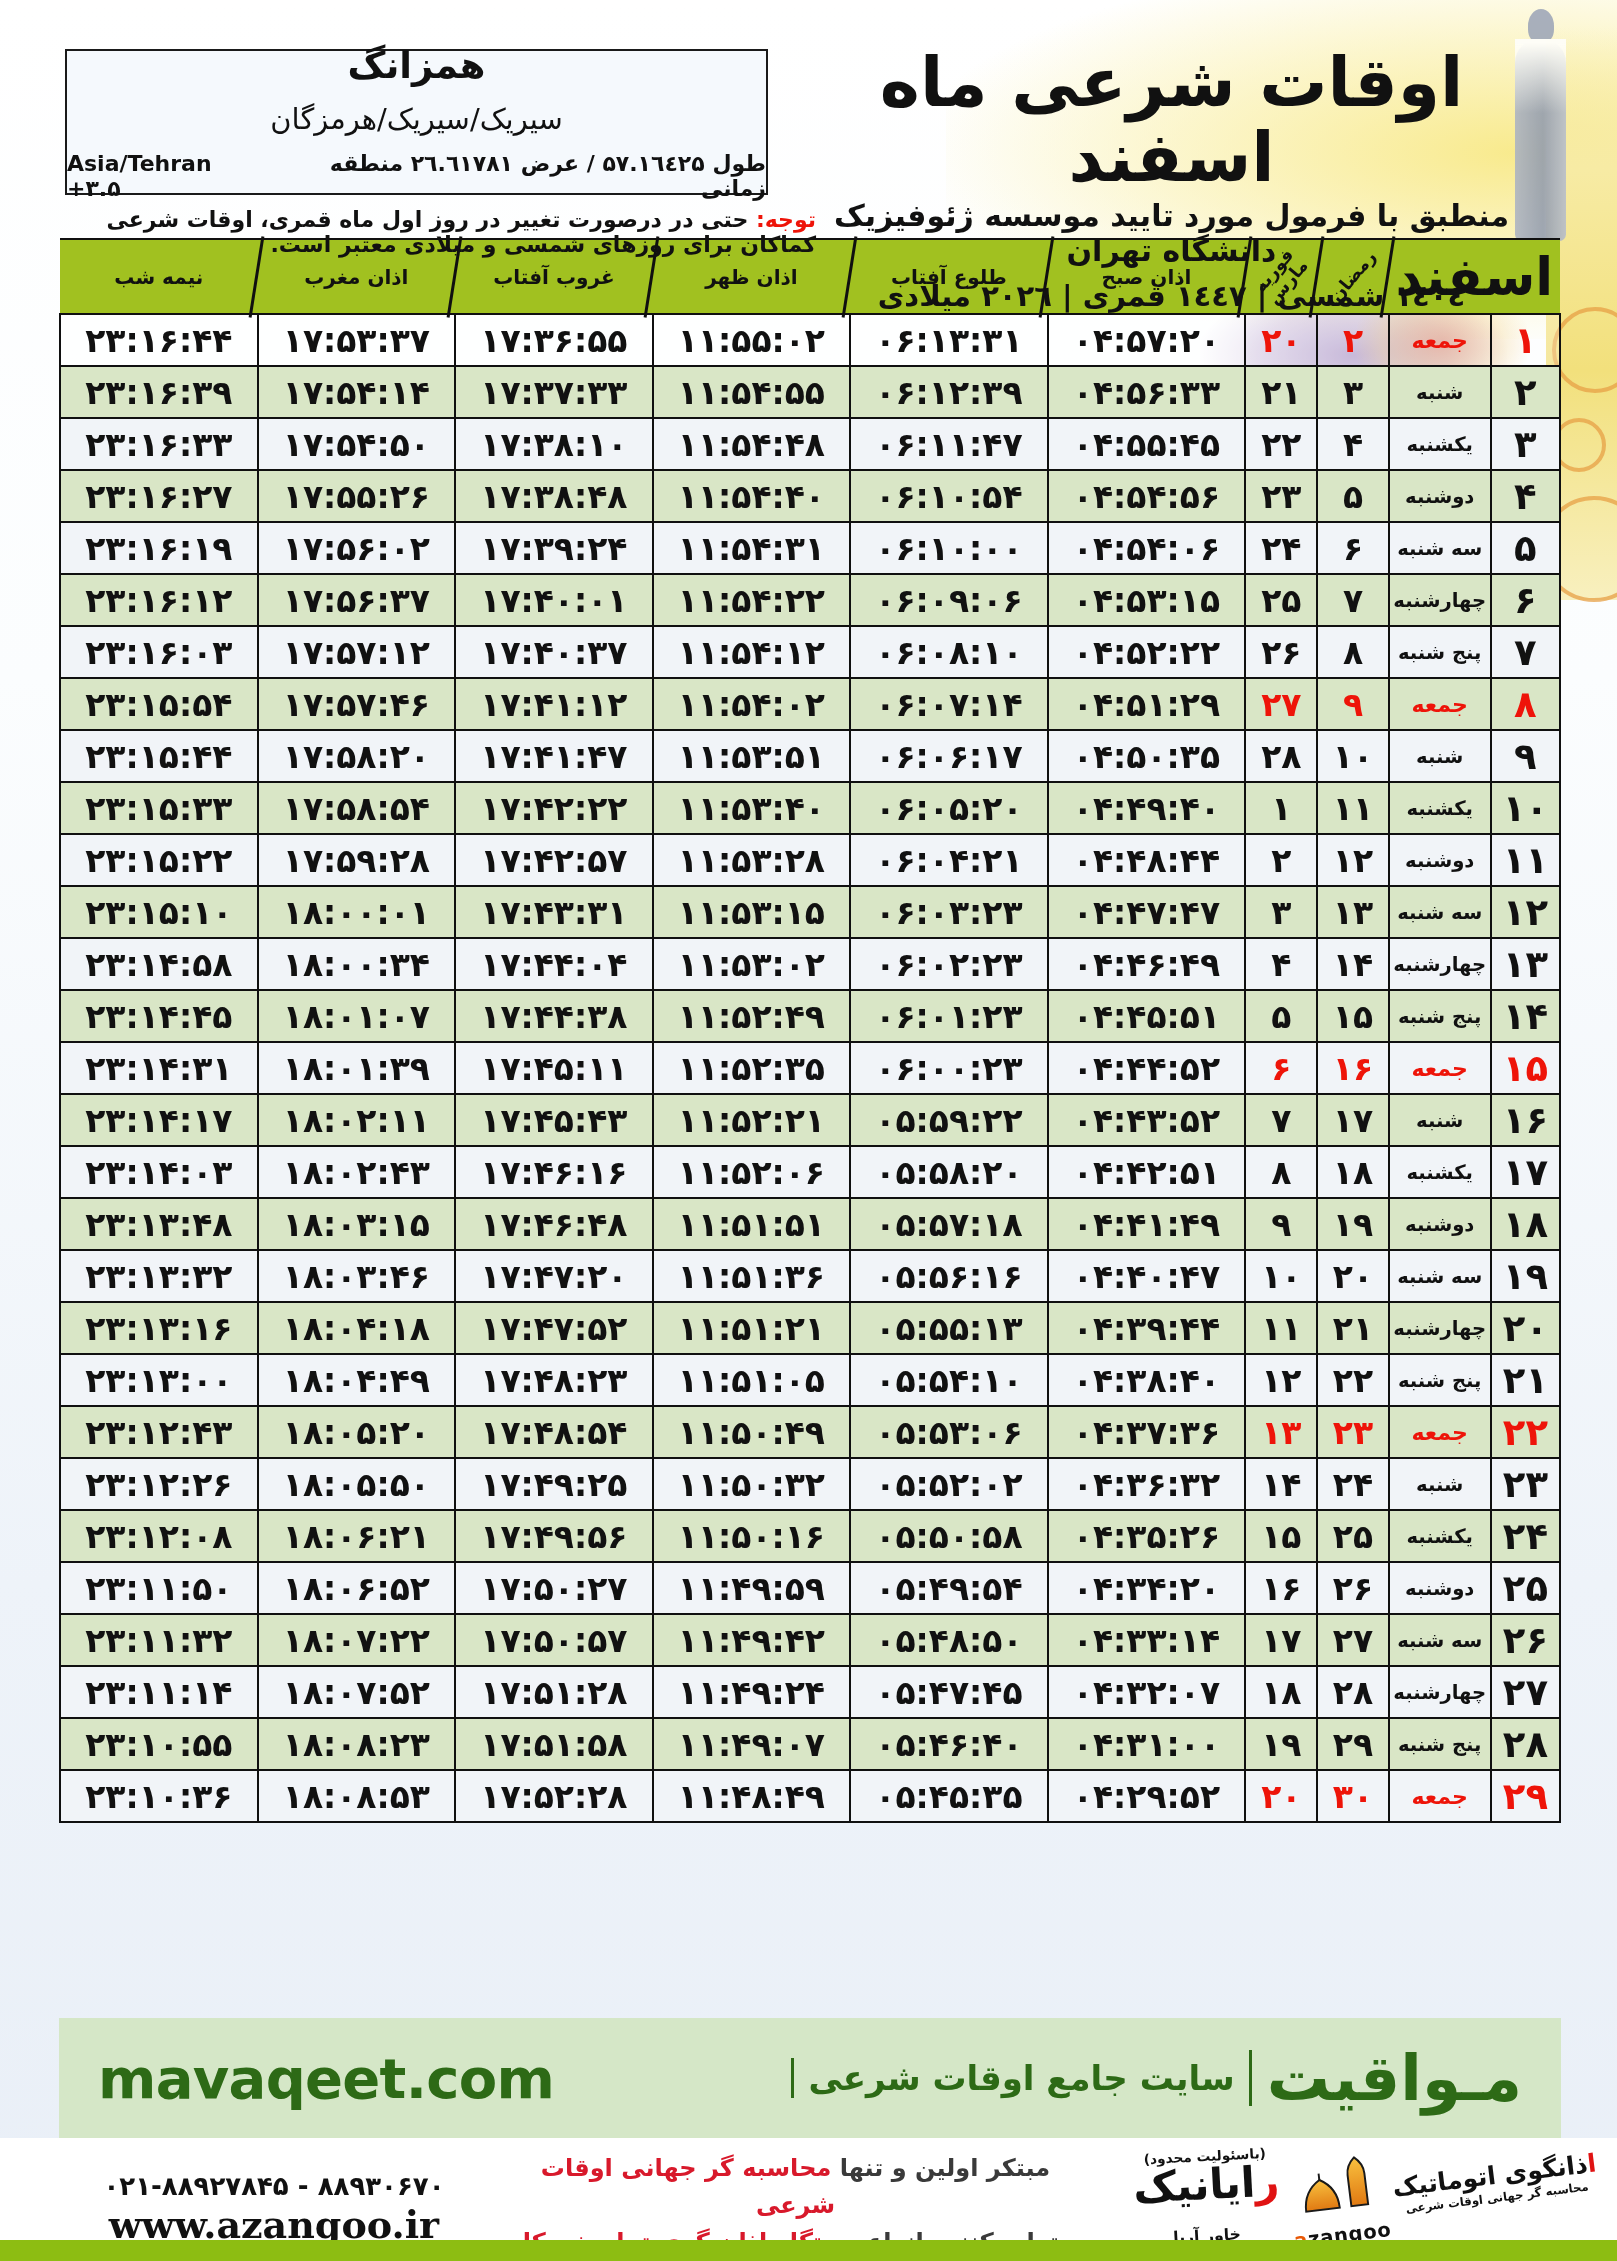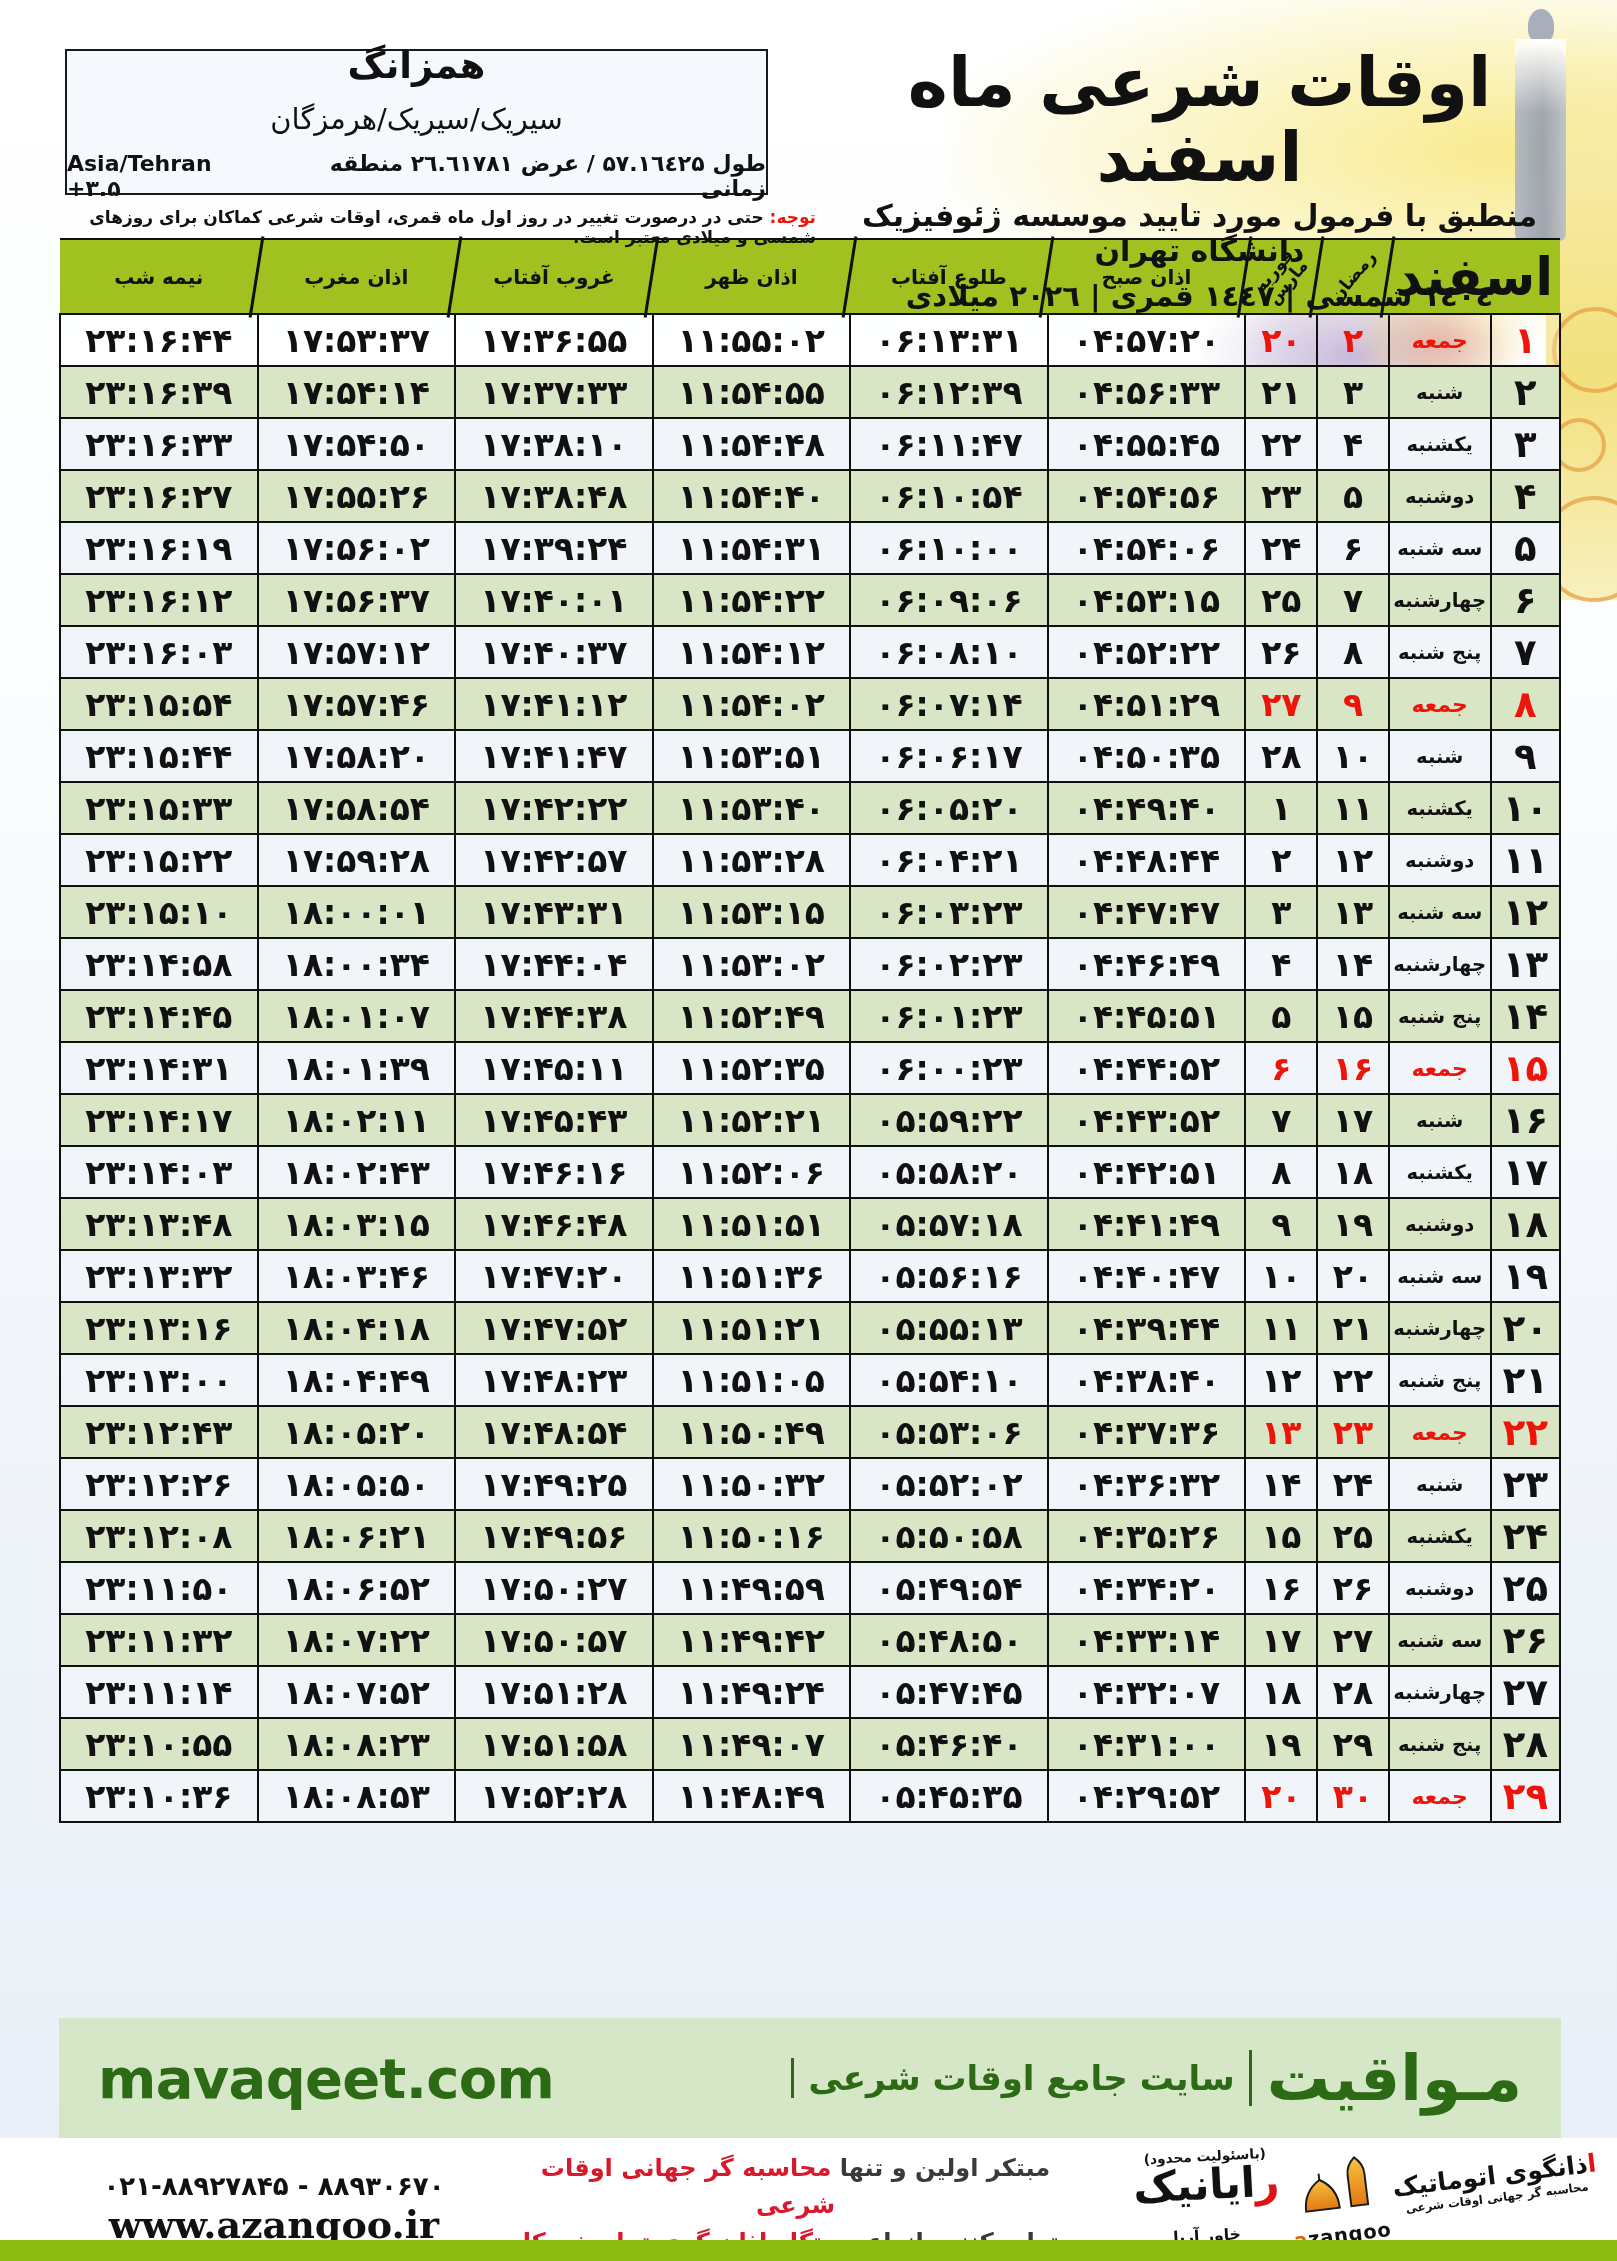--- a/index.html
+++ b/index.html
@@ -27,26 +27,26 @@
      background:radial-gradient(ellipse at 50% 60%,rgba(142,112,178,.65) 0%,rgba(160,130,190,.35) 45%,rgba(0,0,0,0) 72%);}
   #dome-warm{left:1357px;top:287px;width:170px;height:111px;
      background:radial-gradient(ellipse at 50% 50%,rgba(224,120,70,.55) 0%,rgba(240,190,90,.30) 50%,rgba(0,0,0,0) 75%);}
   
   #info-box{position:absolute;left:65px;top:49px;width:699px;height:142px;z-index:3;
      border:2.6px solid #1a1a1a;background:rgba(243,248,253,.82);
      display:flex;flex-direction:column;align-items:center;justify-content:center;gap:15px;direction:rtl;}
   #info-box .l1{font-size:37px;font-weight:bold;}
   #info-box .l2{font-size:29px;}
   #info-box .l3{font-size:22px;font-weight:bold;display:flex;direction:rtl;gap:9px;align-items:baseline;}
-  #title-block{position:absolute;left:816px;top:46px;width:767px;z-index:3;text-align:center;direction:rtl;}
+  #title-block{position:absolute;left:788px;top:46px;width:767px;z-index:3;text-align:center;direction:rtl;}
   #title-block .t1{font-size:68px;font-weight:bold;line-height:1.1;}
   #title-block .t2{font-size:30px;font-weight:bold;margin-top:2.6px;}
   #title-block .t3{font-size:29px;font-weight:600;margin-top:10.4px;}
   #notice{position:absolute;left:59px;top:207px;width:757px;z-index:3;direction:rtl;text-align:right;
-     font-size:17px;font-weight:bold;}
+     font-size:22px;font-weight:bold;}
   #notice .lbl{color:#ee1409;}
   
   #tbl-wrap{position:absolute;left:59px;top:238px;z-index:2;}
   table{border-collapse:collapse;table-layout:fixed;width:1502px;direction:rtl;background:transparent;}
   col.c-day{width:69px;} col.c-week{width:102px;} col.c-ram{width:71px;} col.c-greg{width:72px;} col.c-time{width:197px;}
   thead th{background:#a1c120;height:73px;border:2.6px solid #101010;border-left:none;border-right:none;
      position:relative;font-weight:bold;vertical-align:middle;text-align:center;padding:0;}
   thead th::before{content:"";position:absolute;left:-2.6px;top:-3.9px;height:82px;width:3.3px;background:#101010;
      transform:rotate(9deg);z-index:1;}
   thead th:last-child::before{display:none;}

